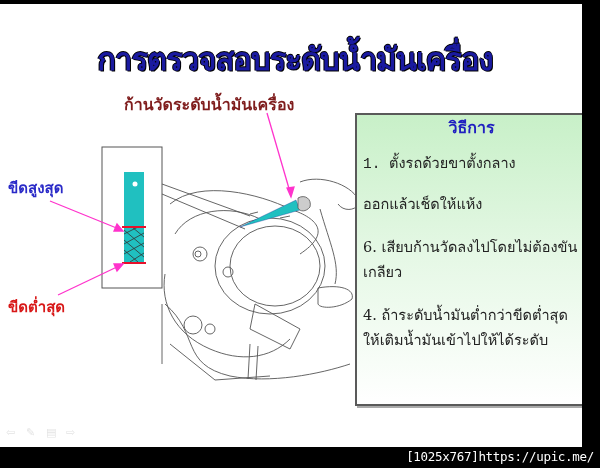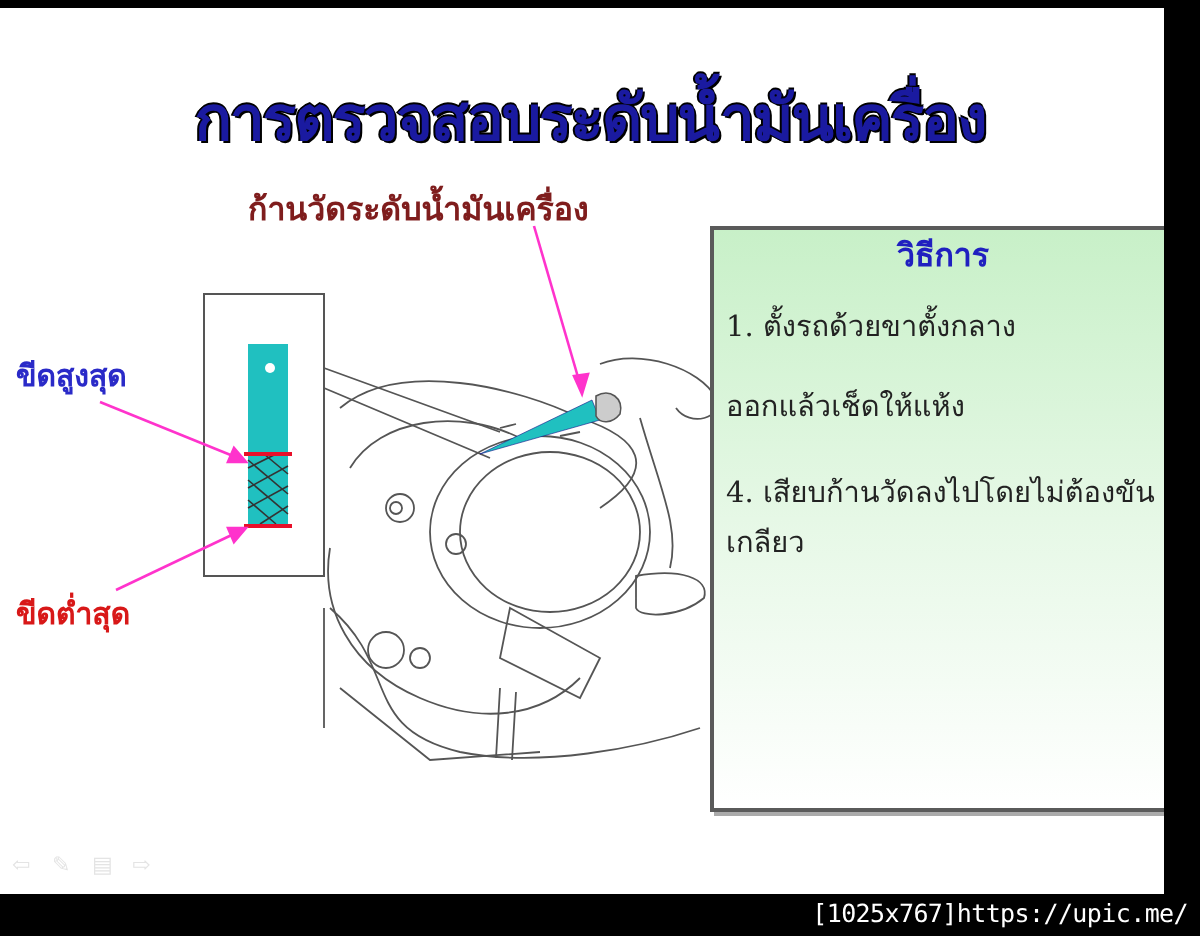--- a/index.html
+++ b/index.html
@@ -10,21 +10,21 @@
            font-family:"DejaVu Sans", sans-serif; font-weight:bold; font-size:31px;
            color:#1a1aa0; letter-spacing:-1px; text-shadow:1px 1px 0 #000, -1px 0 0 #000, 0 -1px 0 #000; }
   .dip-label { position:absolute; left:124px; top:88px; font-size:16px; font-weight:bold; color:#7f1d1d; }
   .label-max { position:absolute; left:8px; top:172px; font-size:15px; font-weight:bold; color:#2a2ac8; }
   .label-min { position:absolute; left:8px; top:291px; font-size:15px; font-weight:bold; color:#d81818; }
   .info-box { position:absolute; left:355px; top:109px; width:229px; height:289px;
               border:2px solid #5a5a5a; box-shadow:2px 2px 0 #aaa;
               background:linear-gradient(to bottom, #c8f0c8 0%, #e6f8e6 50%, #ffffff 100%); }
   .info-heading { text-align:center; margin-top:0; font-size:16px; font-weight:bold; color:#2020c0; }
   .step { font-size:14.5px; color:#222; line-height:25px; margin-left:6px; margin-right:4px; }
-  .s1 { margin-top:12px; }
+  .s1 { margin-top:12px;font-family:Liberation Mono, monospace; }
   .s2 { margin-top:15px; }
   .s3 { margin-top:18px; }
   .s4 { margin-top:18px; }
   .toolbar { position:absolute; left:6px; top:424px; display:flex; gap:8px; }
   .toolbar span { display:inline-block; width:12px; height:10px; color:#e4e4e4; font-size:11px; line-height:10px; }
   .watermark { position:absolute; right:6px; top:449px; color:#fff; font-family:"DejaVu Sans Mono", monospace;
                font-size:12.5px; letter-spacing:-0.3px; }
   svg.art { position:absolute; left:0; top:0; }
 </style>
 </head>
@@ -95,22 +95,26 @@
 
   <div class="info-box">
     <div class="info-heading">วิธีการ</div>
     <div class="step s1">
       <div>1. ตั้งรถด้วยขาตั้งกลาง</div>
     </div>
     <div class="step s2">
       <div>ออกแล้วเช็ดให้แห้ง</div>
     </div>
     <div class="step s3">
-      <div>4. เสียบก้านวัดลงไปโดยไม่ต้องขัน</div>
+      <div>6. เสียบก้านวัดลงไปโดยไม่ต้องขัน</div>
       <div>เกลียว</div>
+    </div>
+    <div class="step s4">
+      <div>4. ถ้าระดับน้ำมันต่ำกว่าขีดต่ำสุด</div>
+      <div>ให้เติมน้ำมันเข้าไปให้ได้ระดับ</div>
     </div>
   </div>
 
   <div class="toolbar">
     <span>⇦</span>
     <span>✎</span>
     <span>▤</span>
     <span>⇨</span>
   </div>
 </div>

